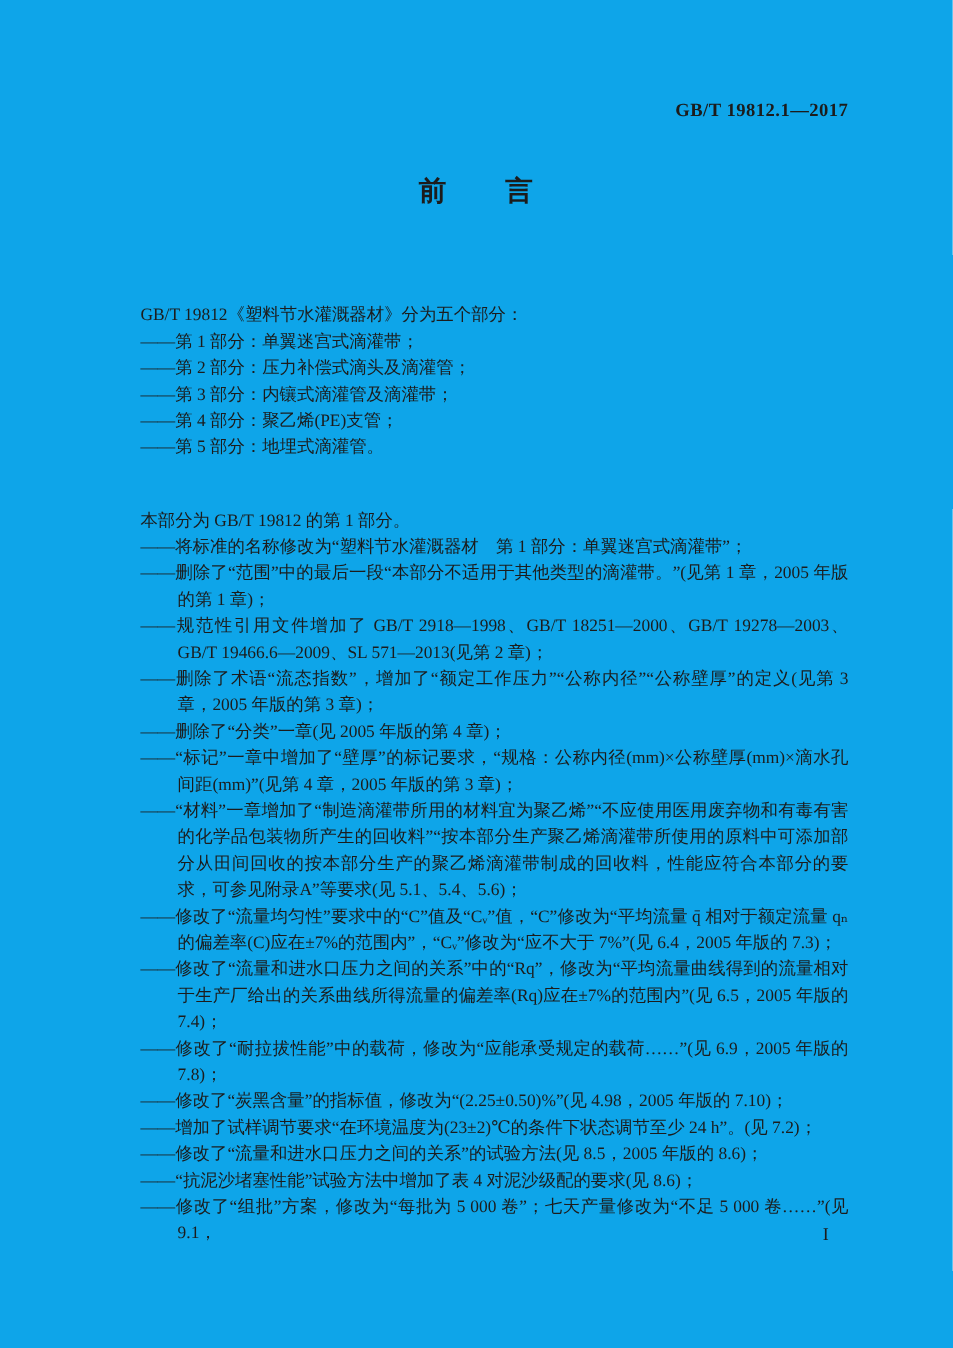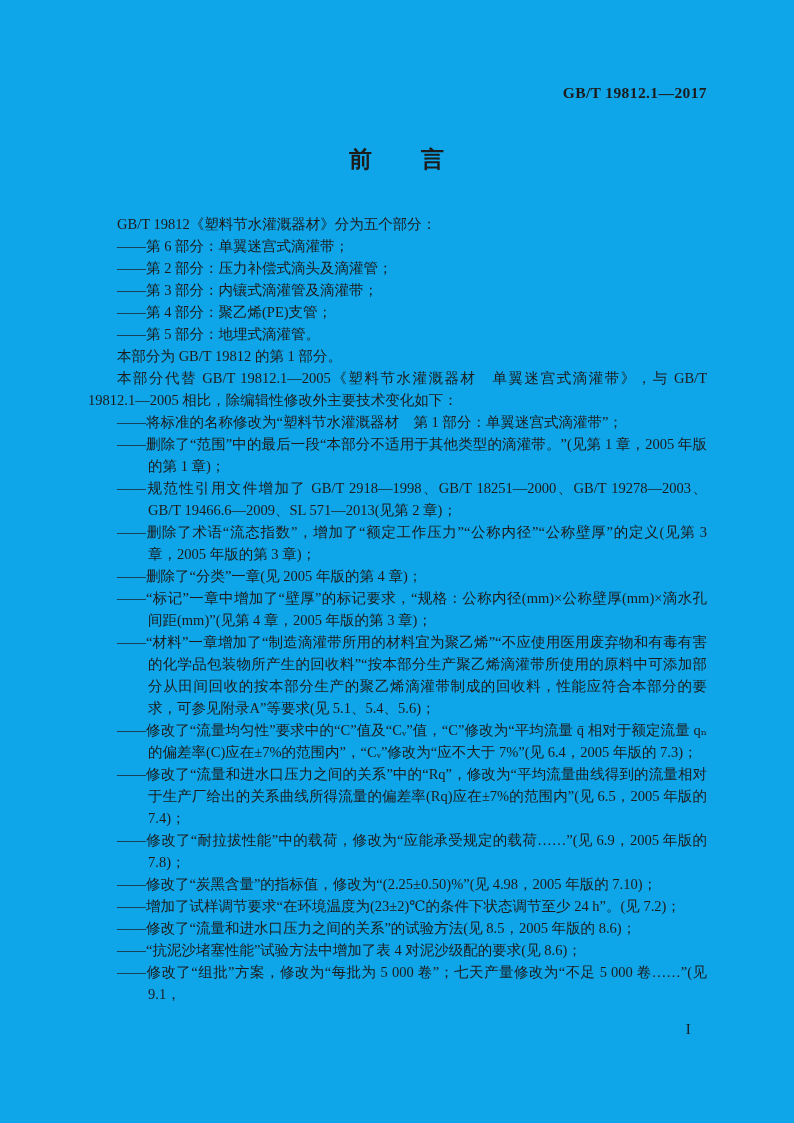--- a/index.html
+++ b/index.html
@@ -44,20 +44,21 @@
     width: 619px;
     font-size: 14.5px;
     line-height: 22px;
     text-align: justify;
   }
   .para {
     margin: 0;
   }
   .para.indent {
     text-indent: 2em;
+    margin-top: 39px;
   }
   .para.hang {
     padding-left: 60px;
     text-indent: -31px;
   }
   .page-number {
     position: absolute;
     top: 1021px;
     right: 103px;
     font-size: 15px;
@@ -68,27 +69,26 @@
 <body>
 
 <div class="page">
 
   <div class="header-code">GB/T 19812.1—2017</div>
 
   <h1 class="doc-title">前　　言</h1>
 
   <div class="content">
     <p class="para indent">GB/T 19812《塑料节水灌溉器材》分为五个部分：</p>
-    <p class="para hang">——第 6 部分：单翼迷宫式滴灌带；</p>
+    <p class="para hang">——第 1 部分：单翼迷宫式滴灌带；</p>
     <p class="para hang">——第 2 部分：压力补偿式滴头及滴灌管；</p>
     <p class="para hang">——第 3 部分：内镶式滴灌管及滴灌带；</p>
     <p class="para hang">——第 4 部分：聚乙烯(PE)支管；</p>
     <p class="para hang">——第 5 部分：地埋式滴灌管。</p>
     <p class="para indent">本部分为 GB/T 19812 的第 1 部分。</p>
-    <p class="para indent">本部分代替 GB/T 19812.1—2005《塑料节水灌溉器材　单翼迷宫式滴灌带》，与 GB/T 19812.1—2005 相比，除编辑性修改外主要技术变化如下：</p>
     <p class="para hang">——将标准的名称修改为“塑料节水灌溉器材　第 1 部分：单翼迷宫式滴灌带”；</p>
     <p class="para hang">——删除了“范围”中的最后一段“本部分不适用于其他类型的滴灌带。”(见第 1 章，2005 年版的第 1 章)；</p>
     <p class="para hang">——规范性引用文件增加了 GB/T 2918—1998、GB/T 18251—2000、GB/T 19278—2003、GB/T 19466.6—2009、SL 571—2013(见第 2 章)；</p>
     <p class="para hang">——删除了术语“流态指数”，增加了“额定工作压力”“公称内径”“公称壁厚”的定义(见第 3 章，2005 年版的第 3 章)；</p>
     <p class="para hang">——删除了“分类”一章(见 2005 年版的第 4 章)；</p>
     <p class="para hang">——“标记”一章中增加了“壁厚”的标记要求，“规格：公称内径(mm)×公称壁厚(mm)×滴水孔间距(mm)”(见第 4 章，2005 年版的第 3 章)；</p>
     <p class="para hang">——“材料”一章增加了“制造滴灌带所用的材料宜为聚乙烯”“不应使用医用废弃物和有毒有害的化学品包装物所产生的回收料”“按本部分生产聚乙烯滴灌带所使用的原料中可添加部分从田间回收的按本部分生产的聚乙烯滴灌带制成的回收料，性能应符合本部分的要求，可参见附录A”等要求(见 5.1、5.4、5.6)；</p>
     <p class="para hang">——修改了“流量均匀性”要求中的“C”值及“Cᵥ”值，“C”修改为“平均流量 q̄ 相对于额定流量 qₙ 的偏差率(C)应在±7%的范围内”，“Cᵥ”修改为“应不大于 7%”(见 6.4，2005 年版的 7.3)；</p>
     <p class="para hang">——修改了“流量和进水口压力之间的关系”中的“Rq”，修改为“平均流量曲线得到的流量相对于生产厂给出的关系曲线所得流量的偏差率(Rq)应在±7%的范围内”(见 6.5，2005 年版的 7.4)；</p>
     <p class="para hang">——修改了“耐拉拔性能”中的载荷，修改为“应能承受规定的载荷……”(见 6.9，2005 年版的 7.8)；</p>

